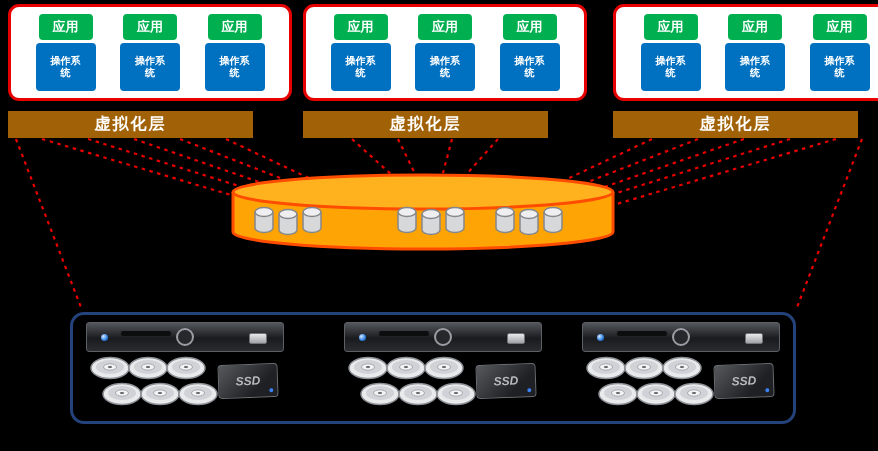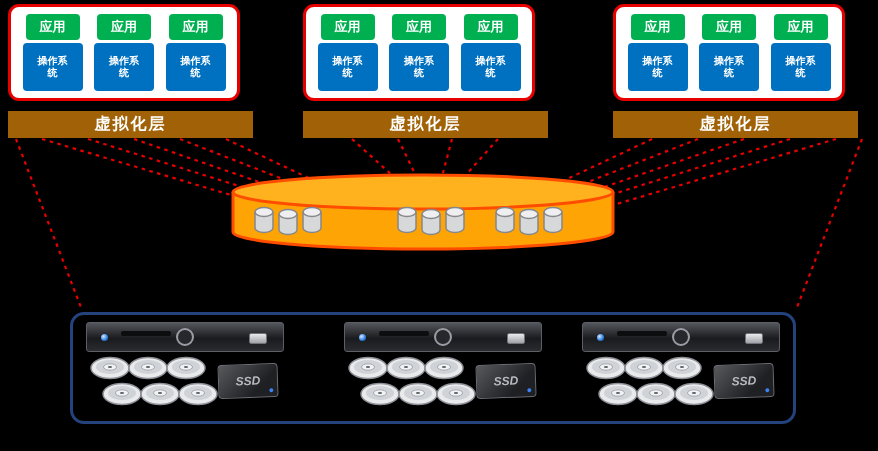--- a/index.html
+++ b/index.html
@@ -1,20 +1,20 @@
 <!DOCTYPE html>
 <html><head>
 <meta charset="utf-8">
 <style>
   html,body{margin:0;padding:0;background:#000;}
   .stage{position:relative;width:878px;height:451px;background:#000;overflow:hidden;
          font-family:"Liberation Sans",sans-serif;}
 
   
-  .panel{position:absolute;top:4px;width:232px;height:97px;background:#fff;
+  .panel{position:absolute;top:4px;width:284px;height:97px;background:#fff;
          border:3px solid #e60000;border-radius:11px;box-sizing:border-box;
          display:flex;justify-content:space-evenly;align-items:flex-start;padding-top:7px;}
   .vm{display:flex;flex-direction:column;align-items:center;}
   .app{width:54px;height:26px;background:#00b050;color:#fff;font-weight:bold;font-size:13px;
        display:flex;align-items:center;justify-content:center;border-radius:4px;}
   .os{margin-top:3px;width:60px;height:48px;background:#0070c0;color:#fff;font-weight:bold;
       font-size:10px;display:flex;align-items:center;justify-content:center;border-radius:4px;}
   .os span{display:block;width:30px;line-height:1.25;text-align:center;word-break:break-all;}
 
   

